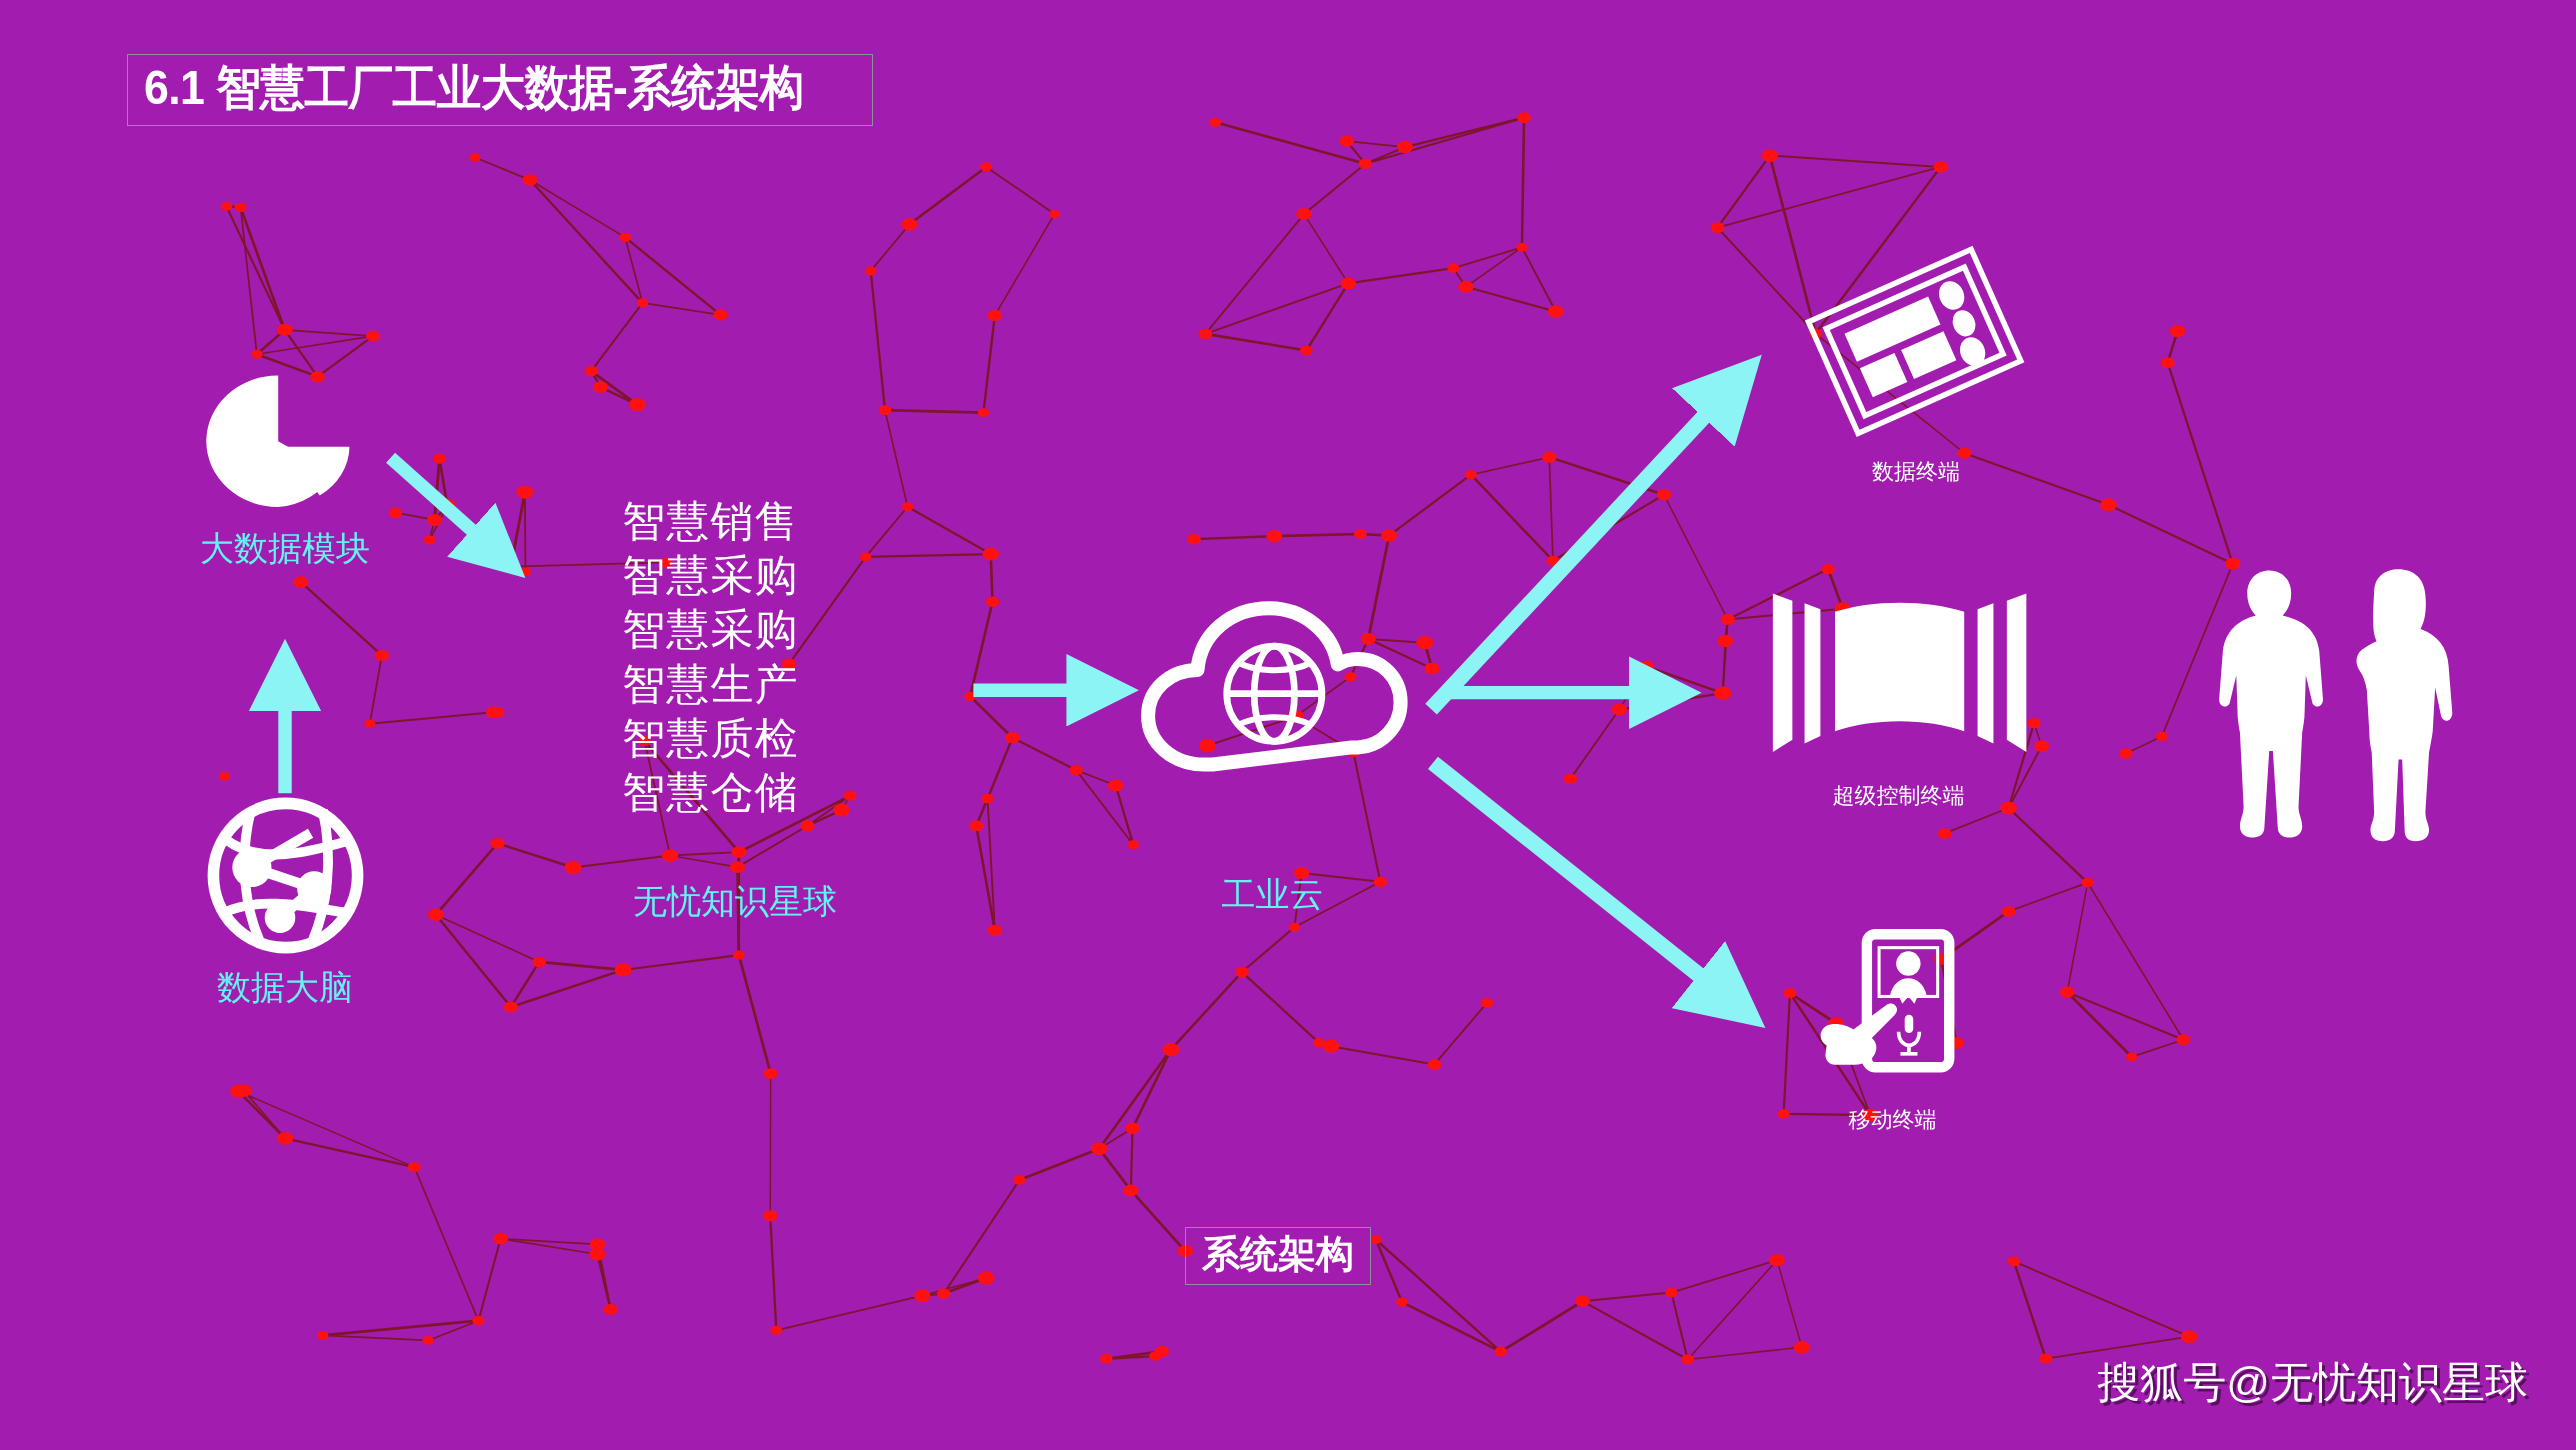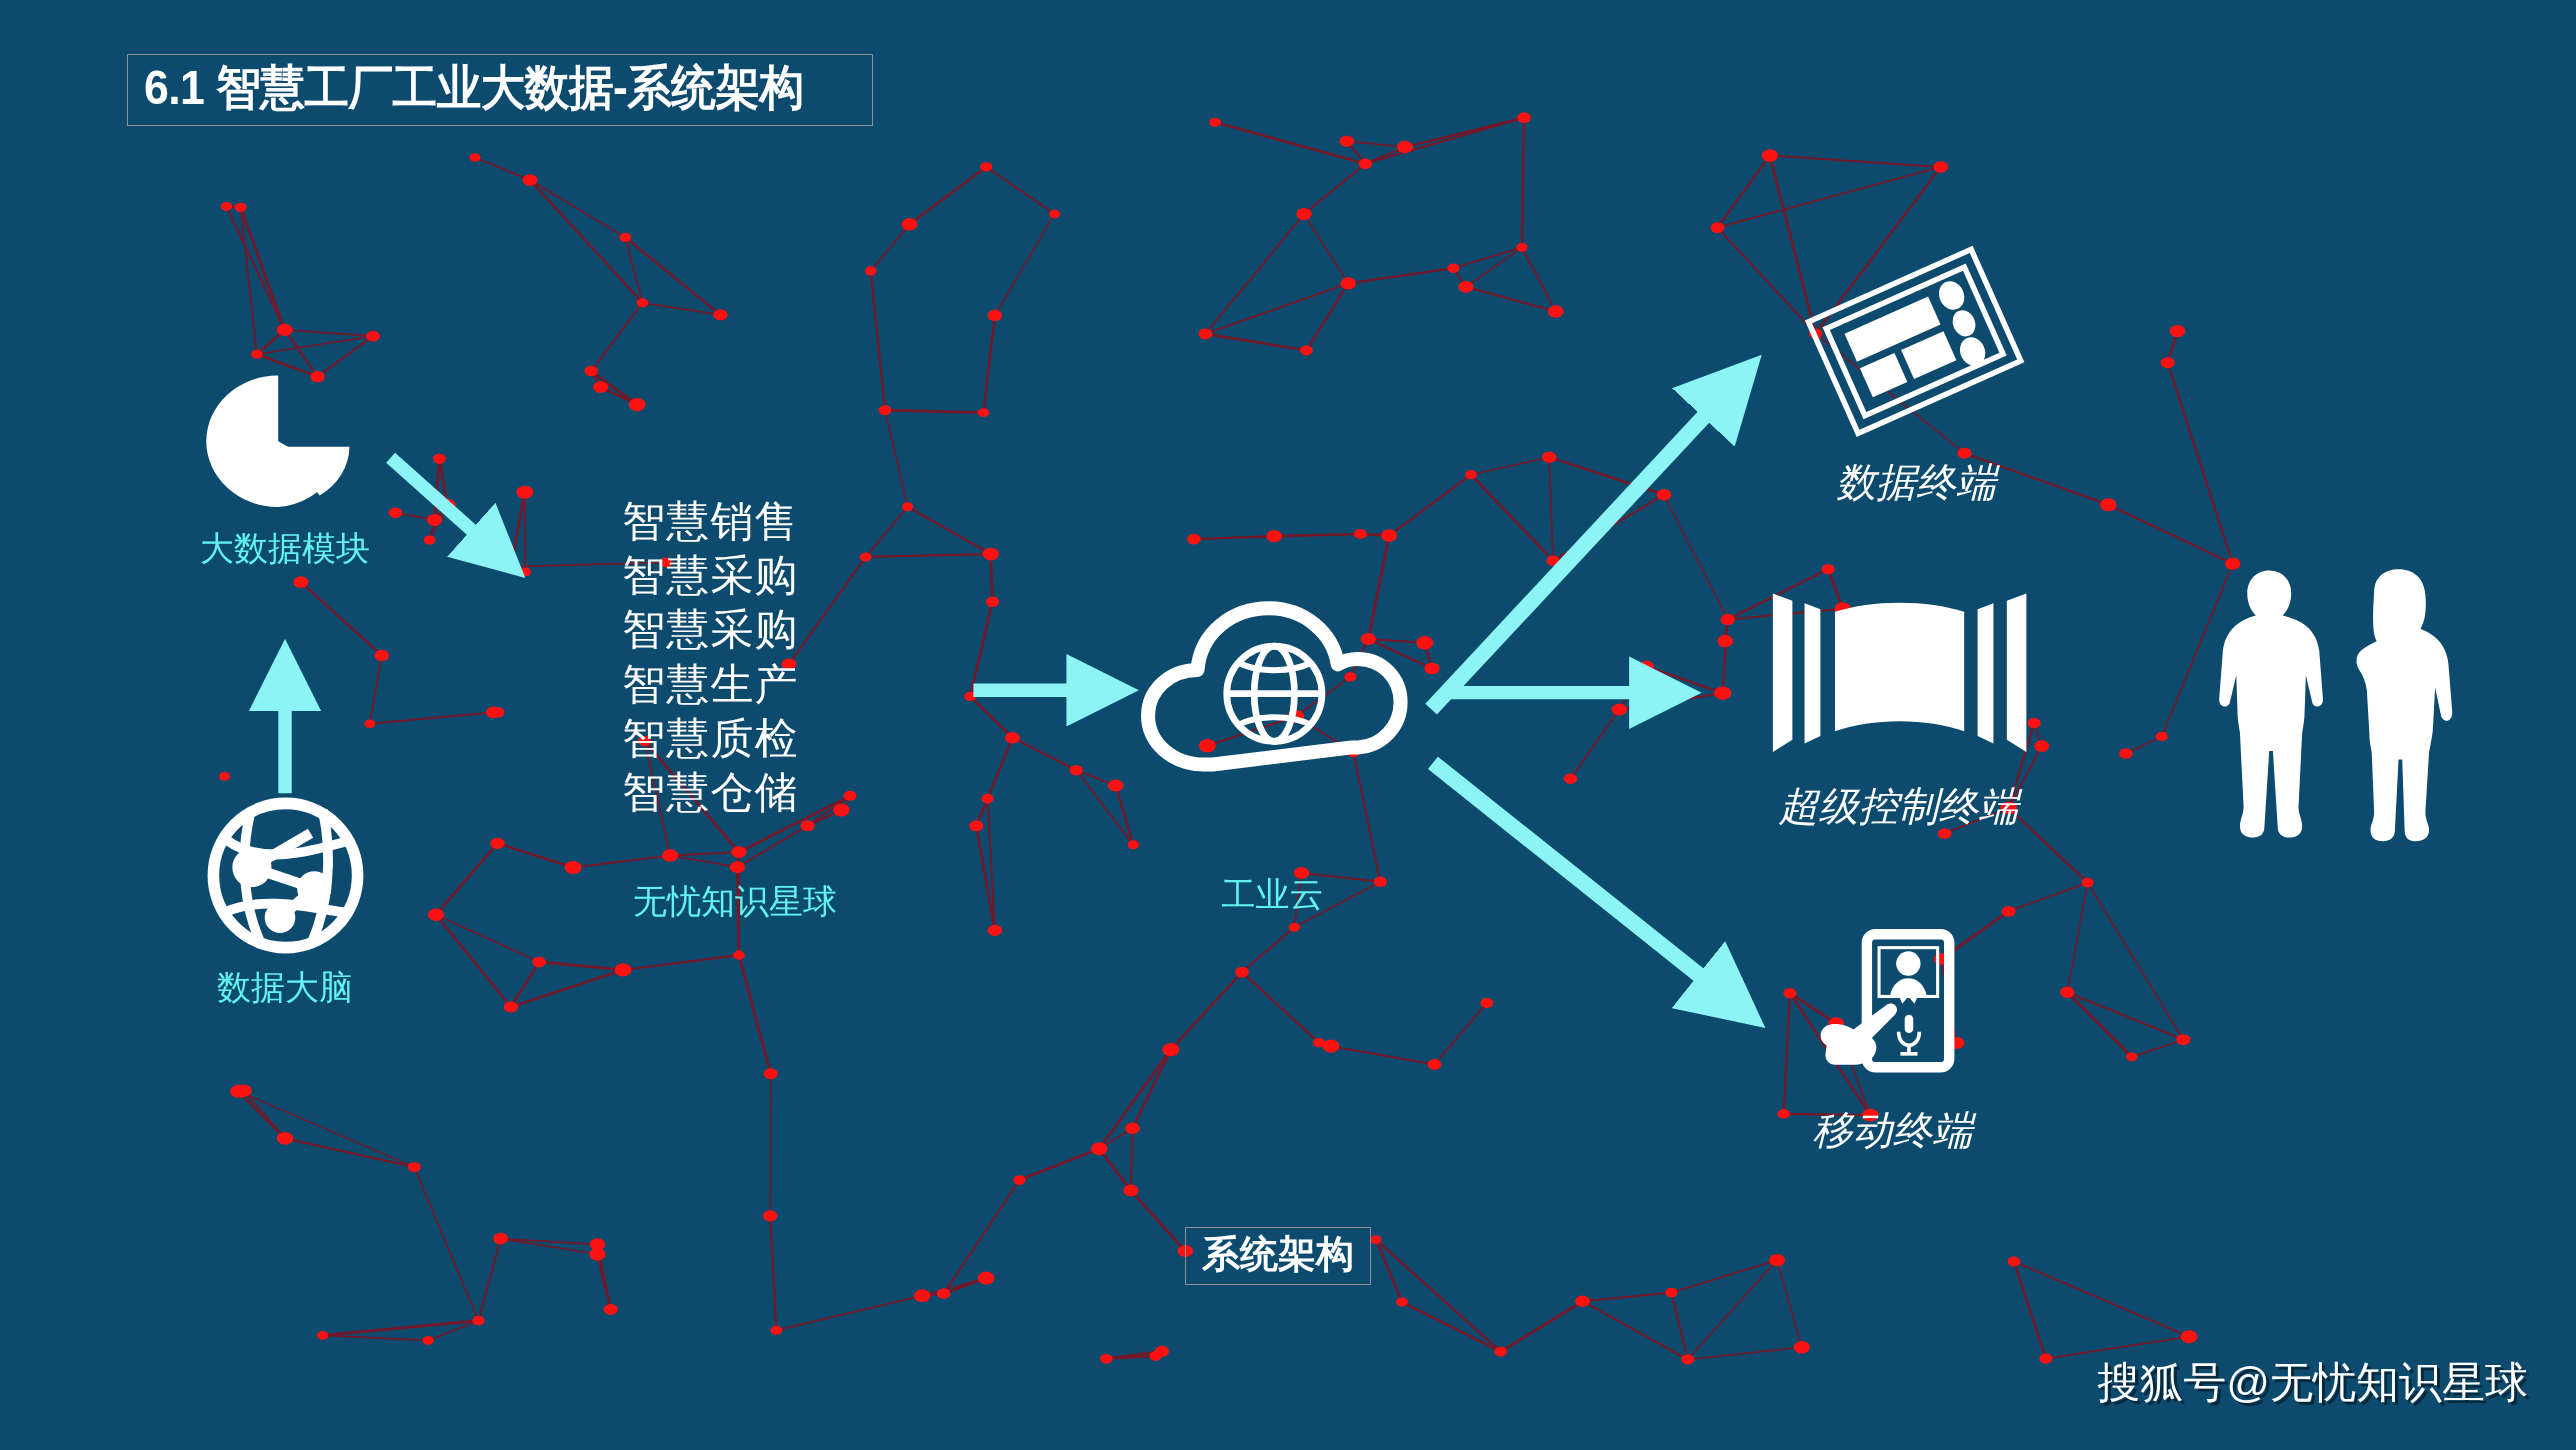--- a/index.html
+++ b/index.html
@@ -1,20 +1,20 @@
 <!DOCTYPE html>
 <html style="font-size:9.8px"><head>
 <meta charset="utf-8">
 <style>
   html,body{margin:0;padding:0;background:#0f1d33;}
   *{box-sizing:border-box;}
   #stage{
     position:relative;
     width:2576px;height:1450px;
-    background:#0c4a6e;
+    background:#a21caf;
     overflow:hidden;
     font-family:"Liberation Sans","DejaVu Sans",sans-serif;
   }
   #netlayer{position:absolute;inset:0;z-index:1;}
   .layer{position:absolute;inset:0;z-index:5;}
 
   
   #title-box{
     position:absolute;left:127px;top:54px;
     padding:8.5px 18.3px 13.4px 16px;
@@ -48,21 +48,21 @@
   #watermark{
     position:absolute;right:48px;bottom:38px;z-index:40;
     color:#ffffff;font-size:43px;font-weight:normal;white-space:nowrap;
     text-shadow:3.1px 3.1px 0 rgba(0,0,0,.45);
   }
 
   
   .node{position:absolute;z-index:20;display:flex;flex-direction:column;align-items:center;}
   .node .cap{margin-top:11px;white-space:nowrap;line-height:1.1;text-align:center;}
   .cap-cyan{color:#62f2f2;font-size:34px;}
-  .cap-white{color:#ffffff;font-size:40px;font-style:italic;}
+  .cap-white{color:#ffffff;font-size:22px;}
 
   
   #topic-list{
     position:absolute;left:622px;top:494px;z-index:20;
     display:flex;flex-direction:column;align-items:center;
   }
   #topic-list .topic{
     color:#ffffff;font-size:43px;line-height:1.26;white-space:nowrap;letter-spacing:1.2px;
   }
   #topic-label{

